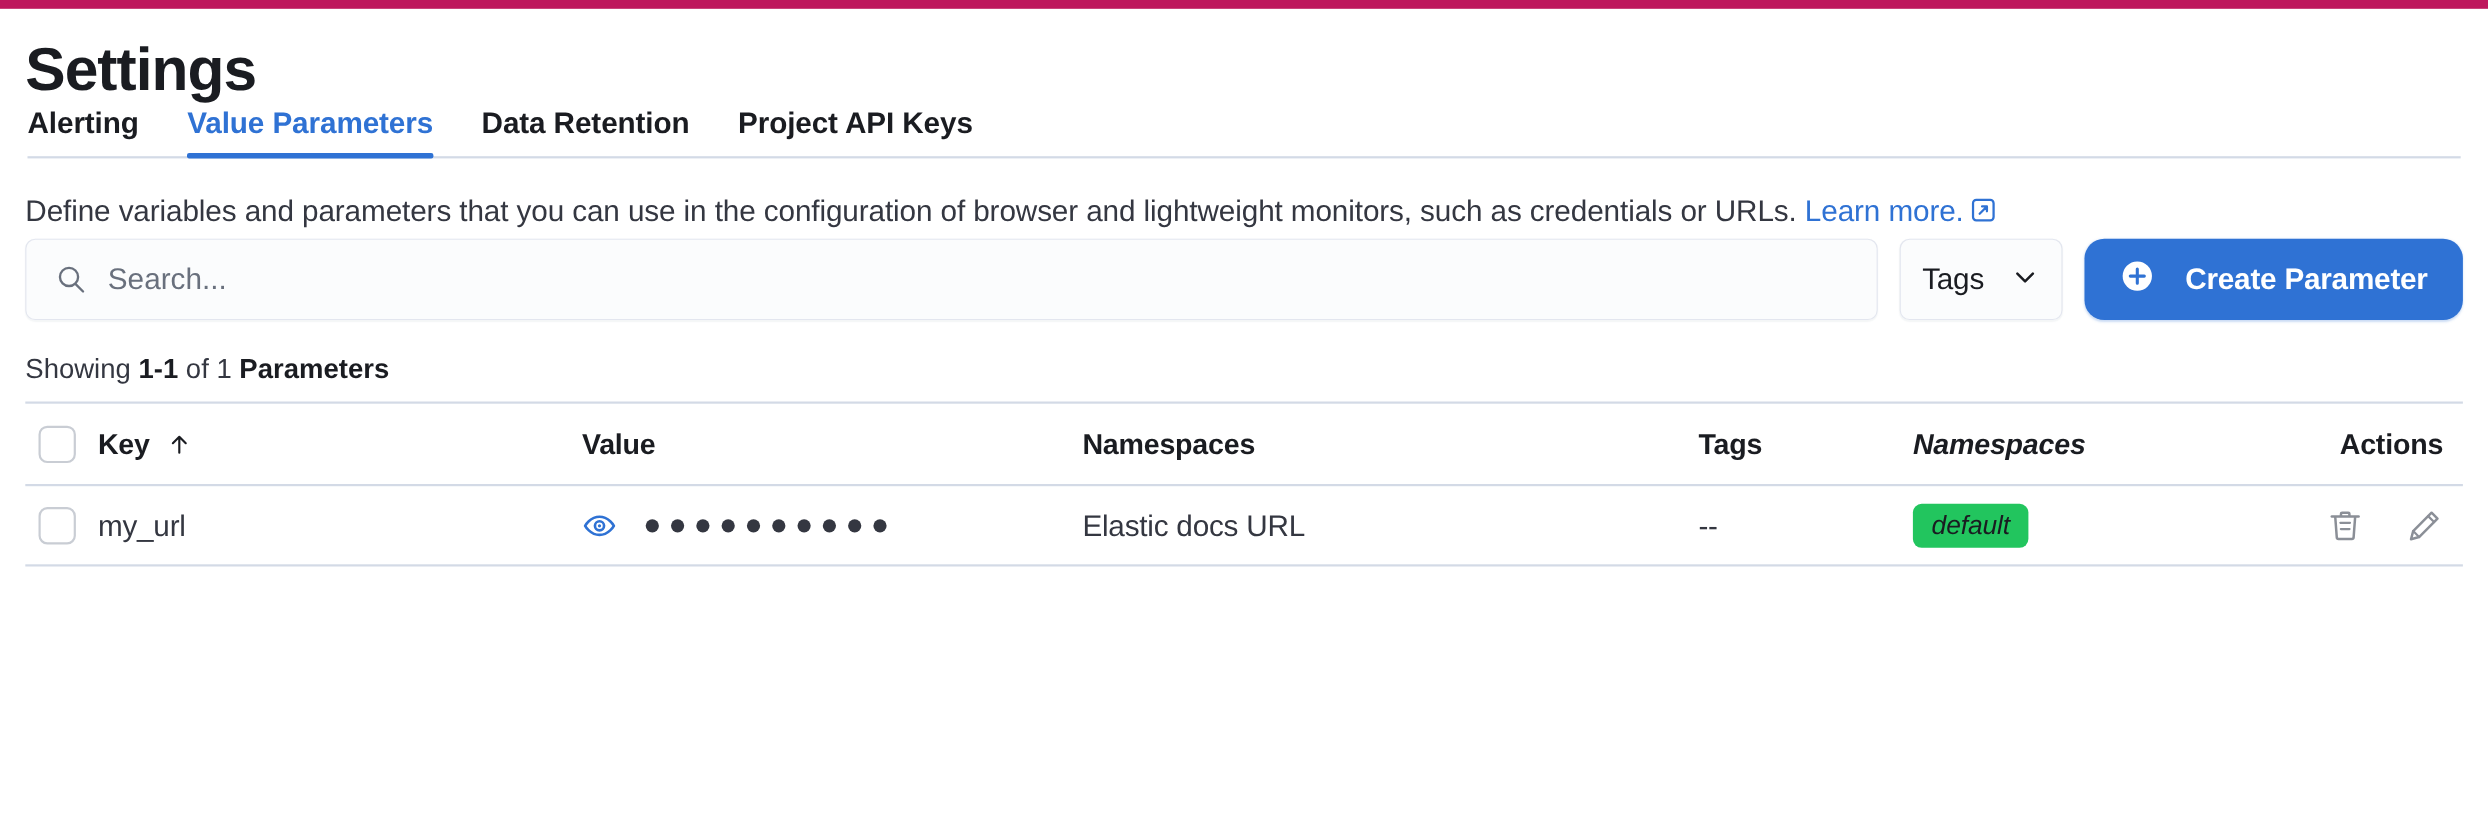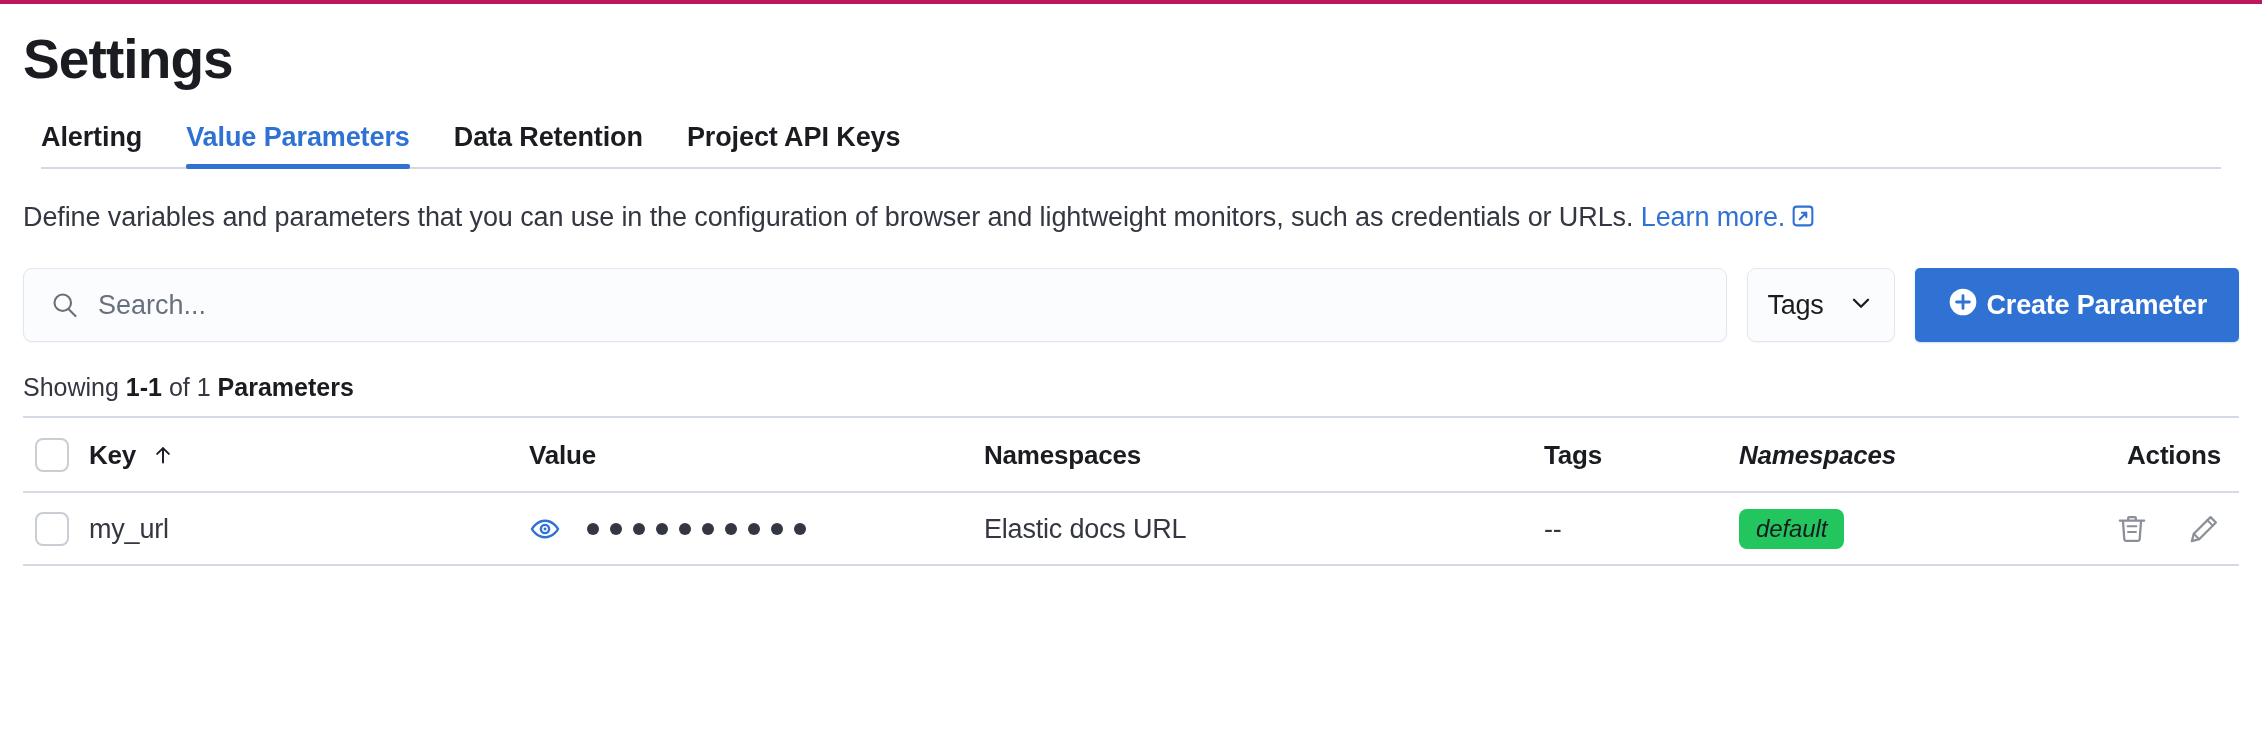--- a/index.html
+++ b/index.html
@@ -11,38 +11,37 @@
     font-family: "Liberation Sans", sans-serif;
     -webkit-font-smoothing: antialiased;
   }
 
   #app {
     position: relative;
     width: 2262px;
     height: 582px;
     background: #ffffff;
     overflow: hidden;
-    border-top: 4px solid #be185d;
+    border-top: 8px solid #be185d;
   }
 
   
   .page-title {
     font-size: 55px;
     line-height: 62px;
     font-weight: 700;
     color: #1a1c21;
     letter-spacing: -0.9px;
     padding-top: 24px;
     padding-left: 23px;
   }
 
   
   .tabs-wrap {
-    margin-top: 29px;
-    padding: 0 41px;
+    padding: 0 25px;
   }
   .tabs {
     display: flex;
     align-items: flex-end;
     gap: 44px;
     border-bottom: 2px solid #d3dae6;
     height: 50px;
   }
   .tab {
     position: relative;
@@ -82,21 +81,20 @@
     cursor: pointer;
   }
   .ext-icon {
     display: inline-block;
     vertical-align: -1px;
     margin-left: 7px;
   }
 
   
   .controls {
-    margin-top: 26px;
     padding: 0 23px;
     display: flex;
     align-items: stretch;
     gap: 20px;
     height: 74px;
   }
   .search-box {
     flex: 1 1 auto;
     display: flex;
     align-items: center;
@@ -139,25 +137,25 @@
     color: #1a1c21;
     line-height: 32px;
     letter-spacing: -0.2px;
   }
 
   .create-btn {
     flex: 0 0 auto;
     display: flex;
     align-items: center;
     justify-content: center;
-    gap: 8px;
+    gap: 28px;
     padding: 0 32px;
     background: #2f72d4;
     border: none;
-    border-radius: 5px;
+    border-radius: 18px;
     color: #ffffff;
     font-family: "Liberation Sans", sans-serif;
     font-size: 27px;
     font-weight: 700;
     letter-spacing: -0.2px;
     cursor: pointer;
     box-shadow: 0 1px 2px rgba(47,114,212,0.25);
   }
 
   

